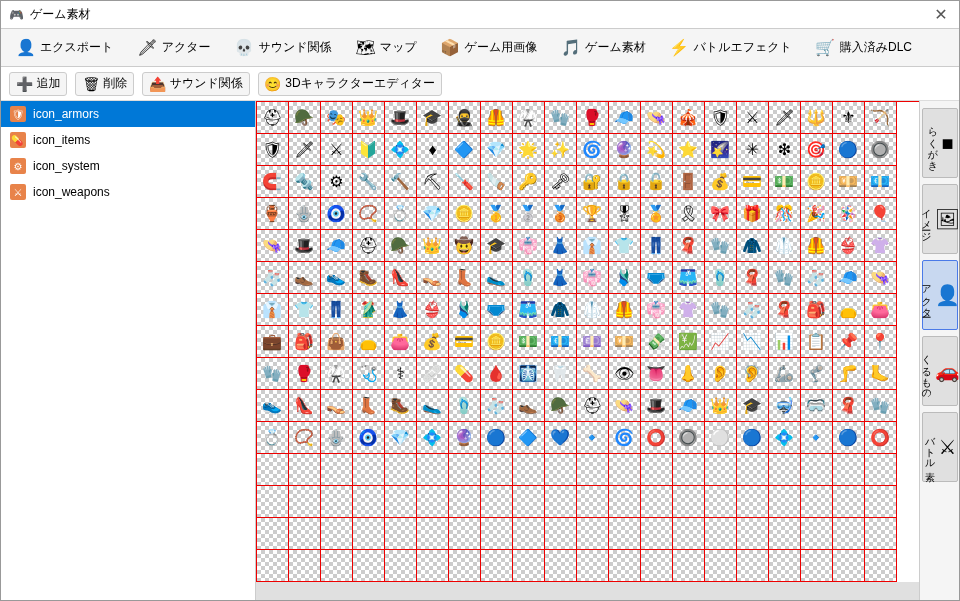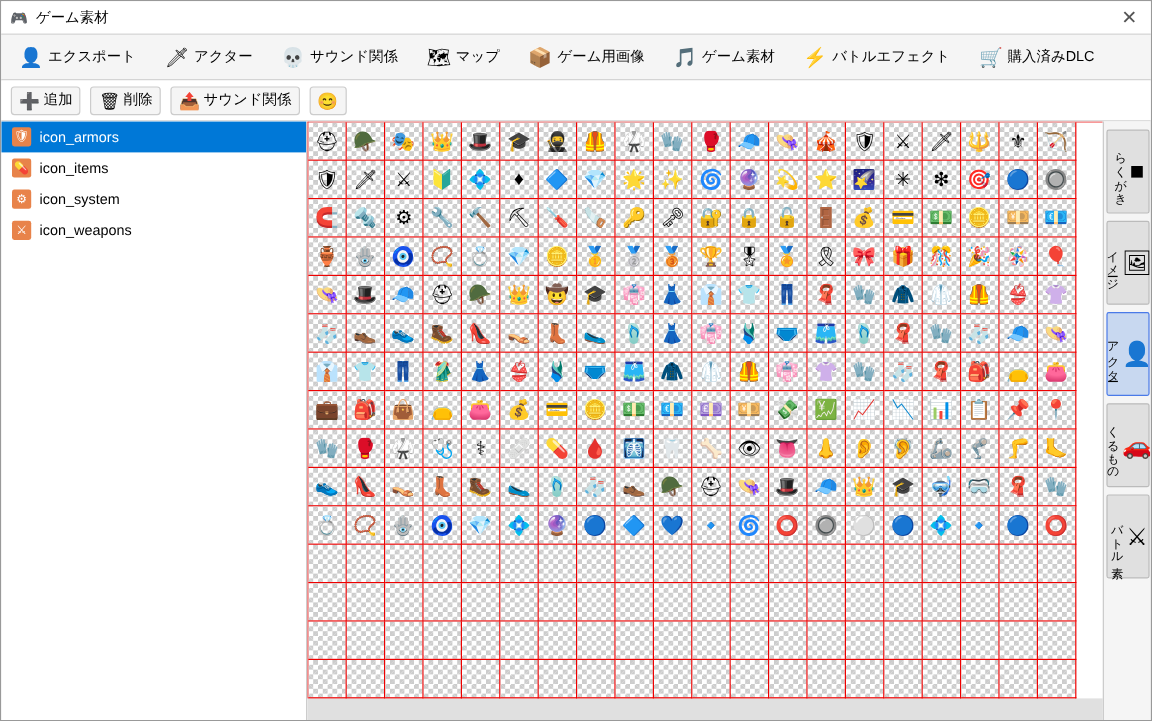--- a/index.html
+++ b/index.html
@@ -316,20 +316,21 @@
     <button class="toolbar-btn">
       <span class="btn-icon">🗑</span>
       <span>削除</span>
     </button>
     <button class="toolbar-btn">
       <span class="btn-icon">📤</span>
       <span>サウンド関係</span>
     </button>
     <button class="toolbar-btn">
       <span class="btn-icon">😊</span>
+      <span>3Dキャラクターエディター</span>
     </button>
   </div>
 
   <div class="main-content">
 
     <div class="sidebar">
       <div class="sidebar-list">
         <div class="sidebar-item active">
           <span class="item-icon">
             <span class="icon-box-orange">🛡</span>

